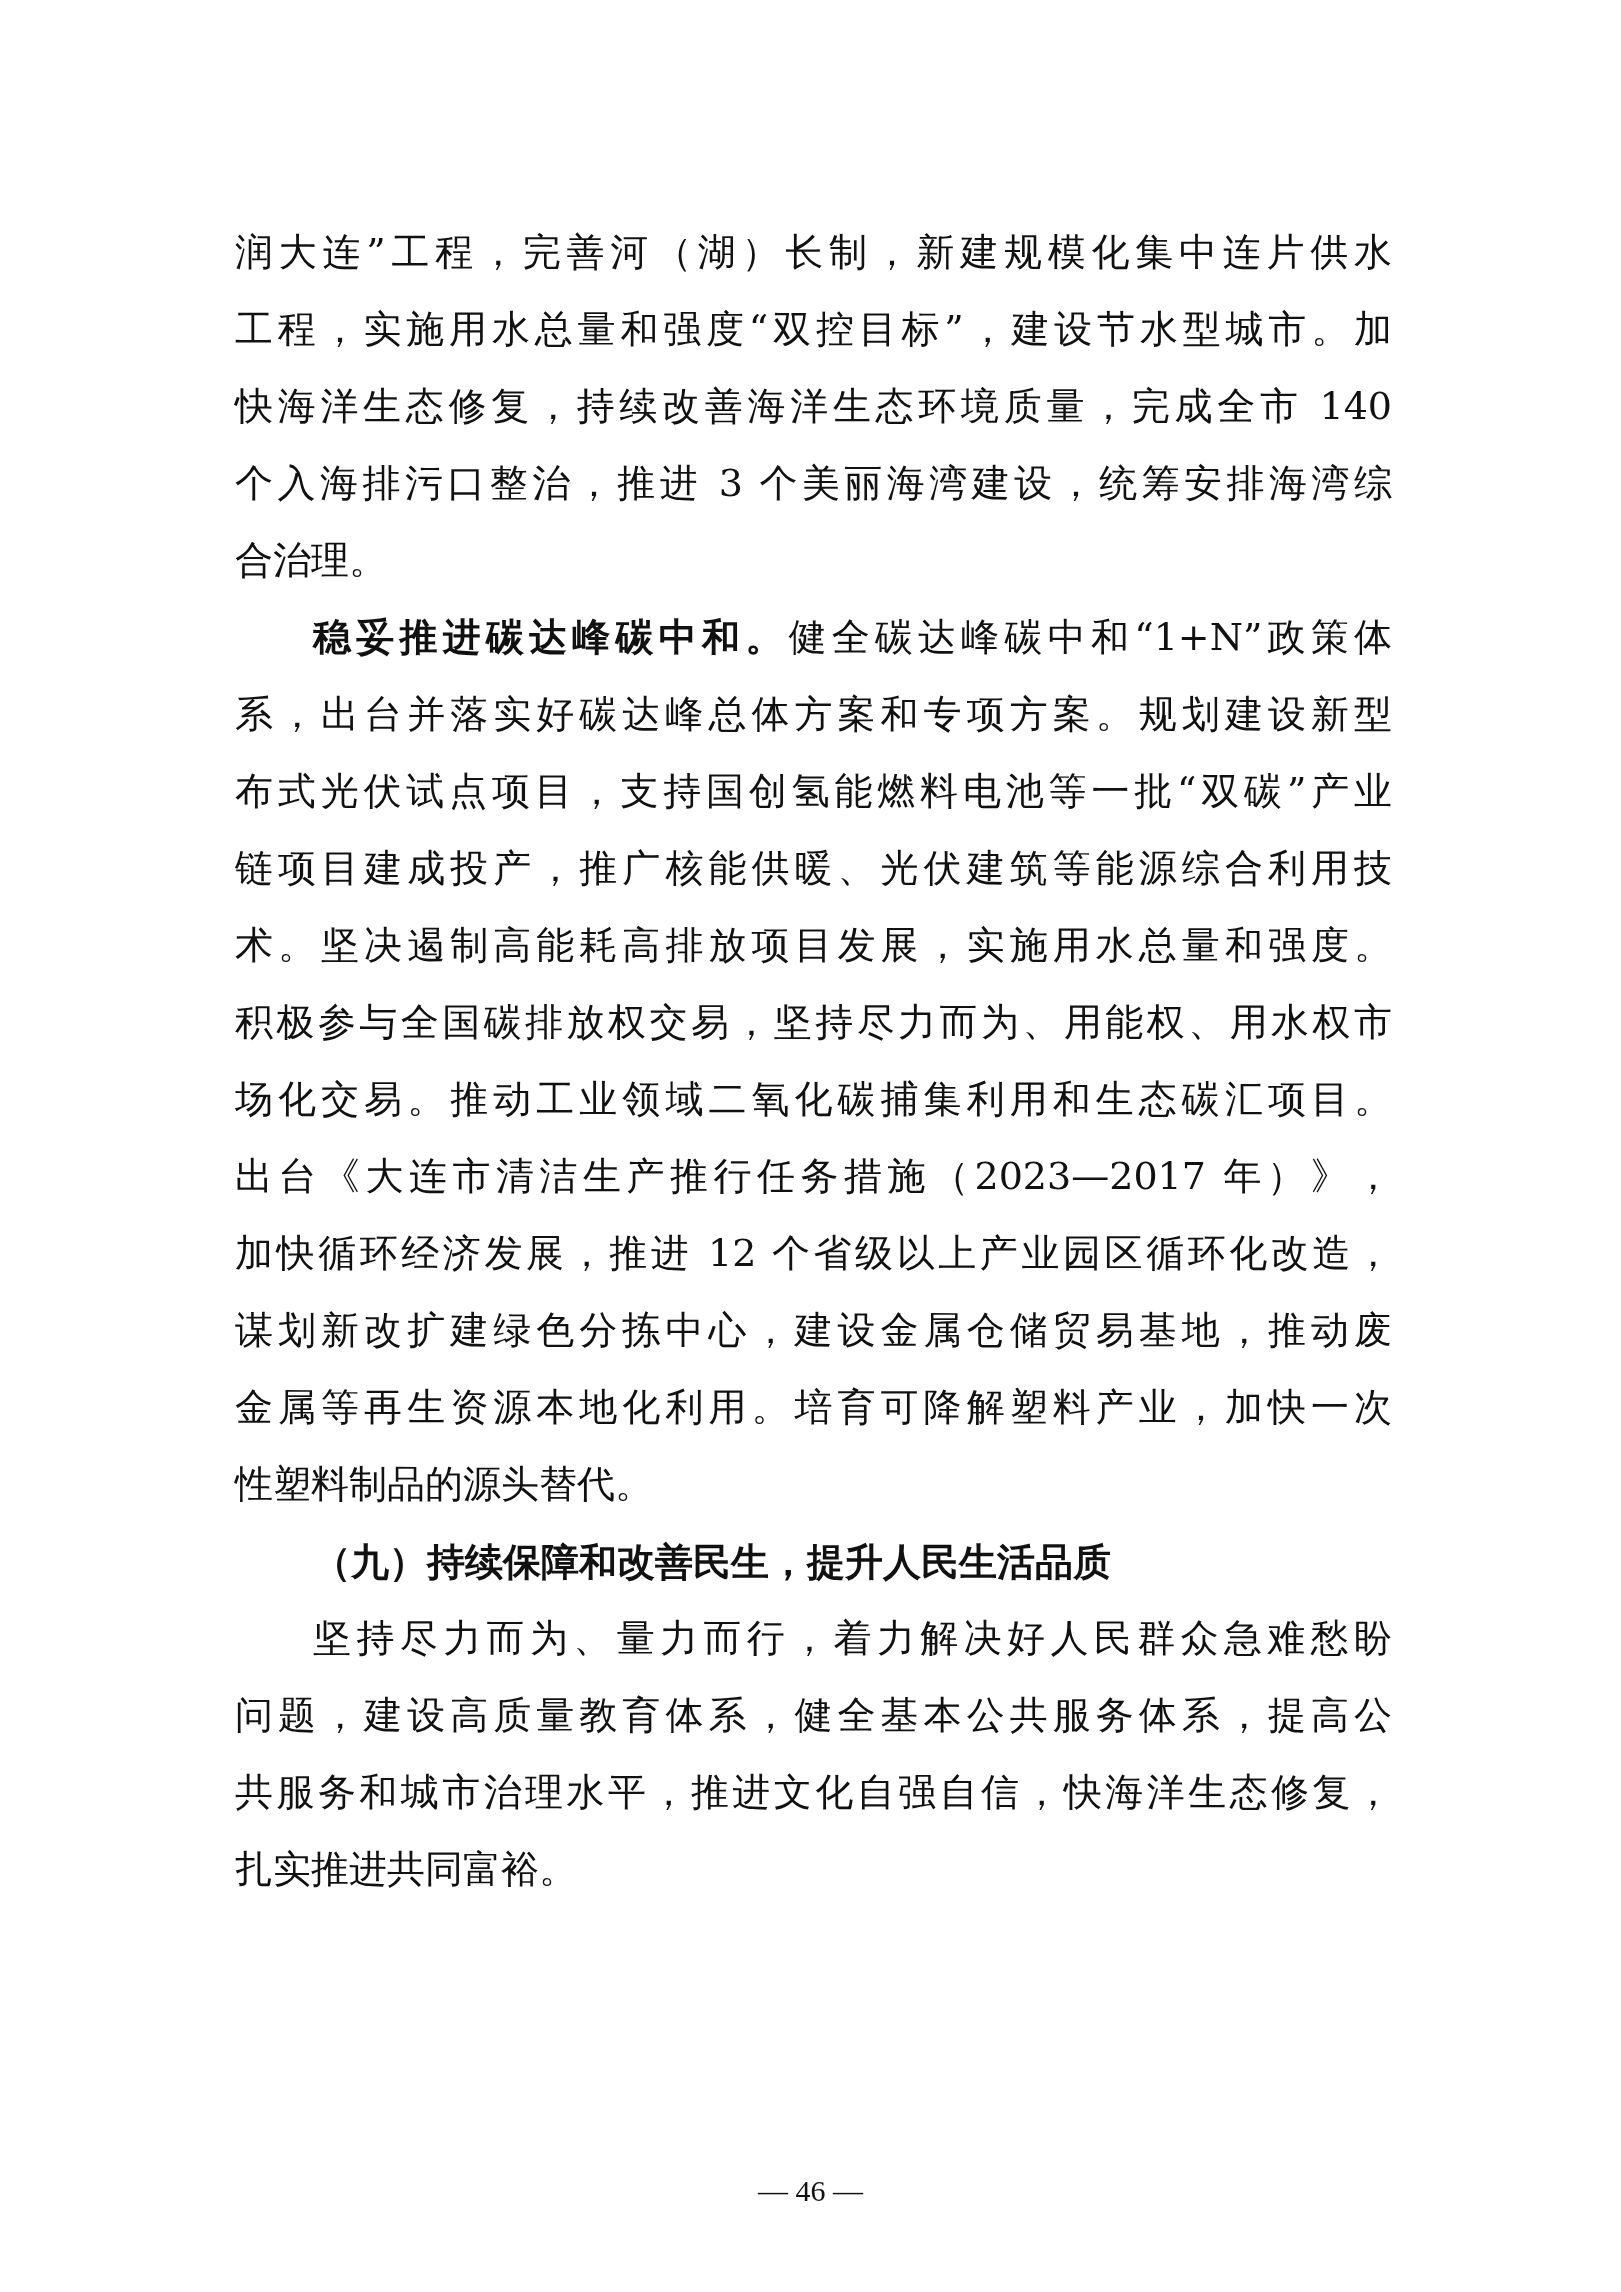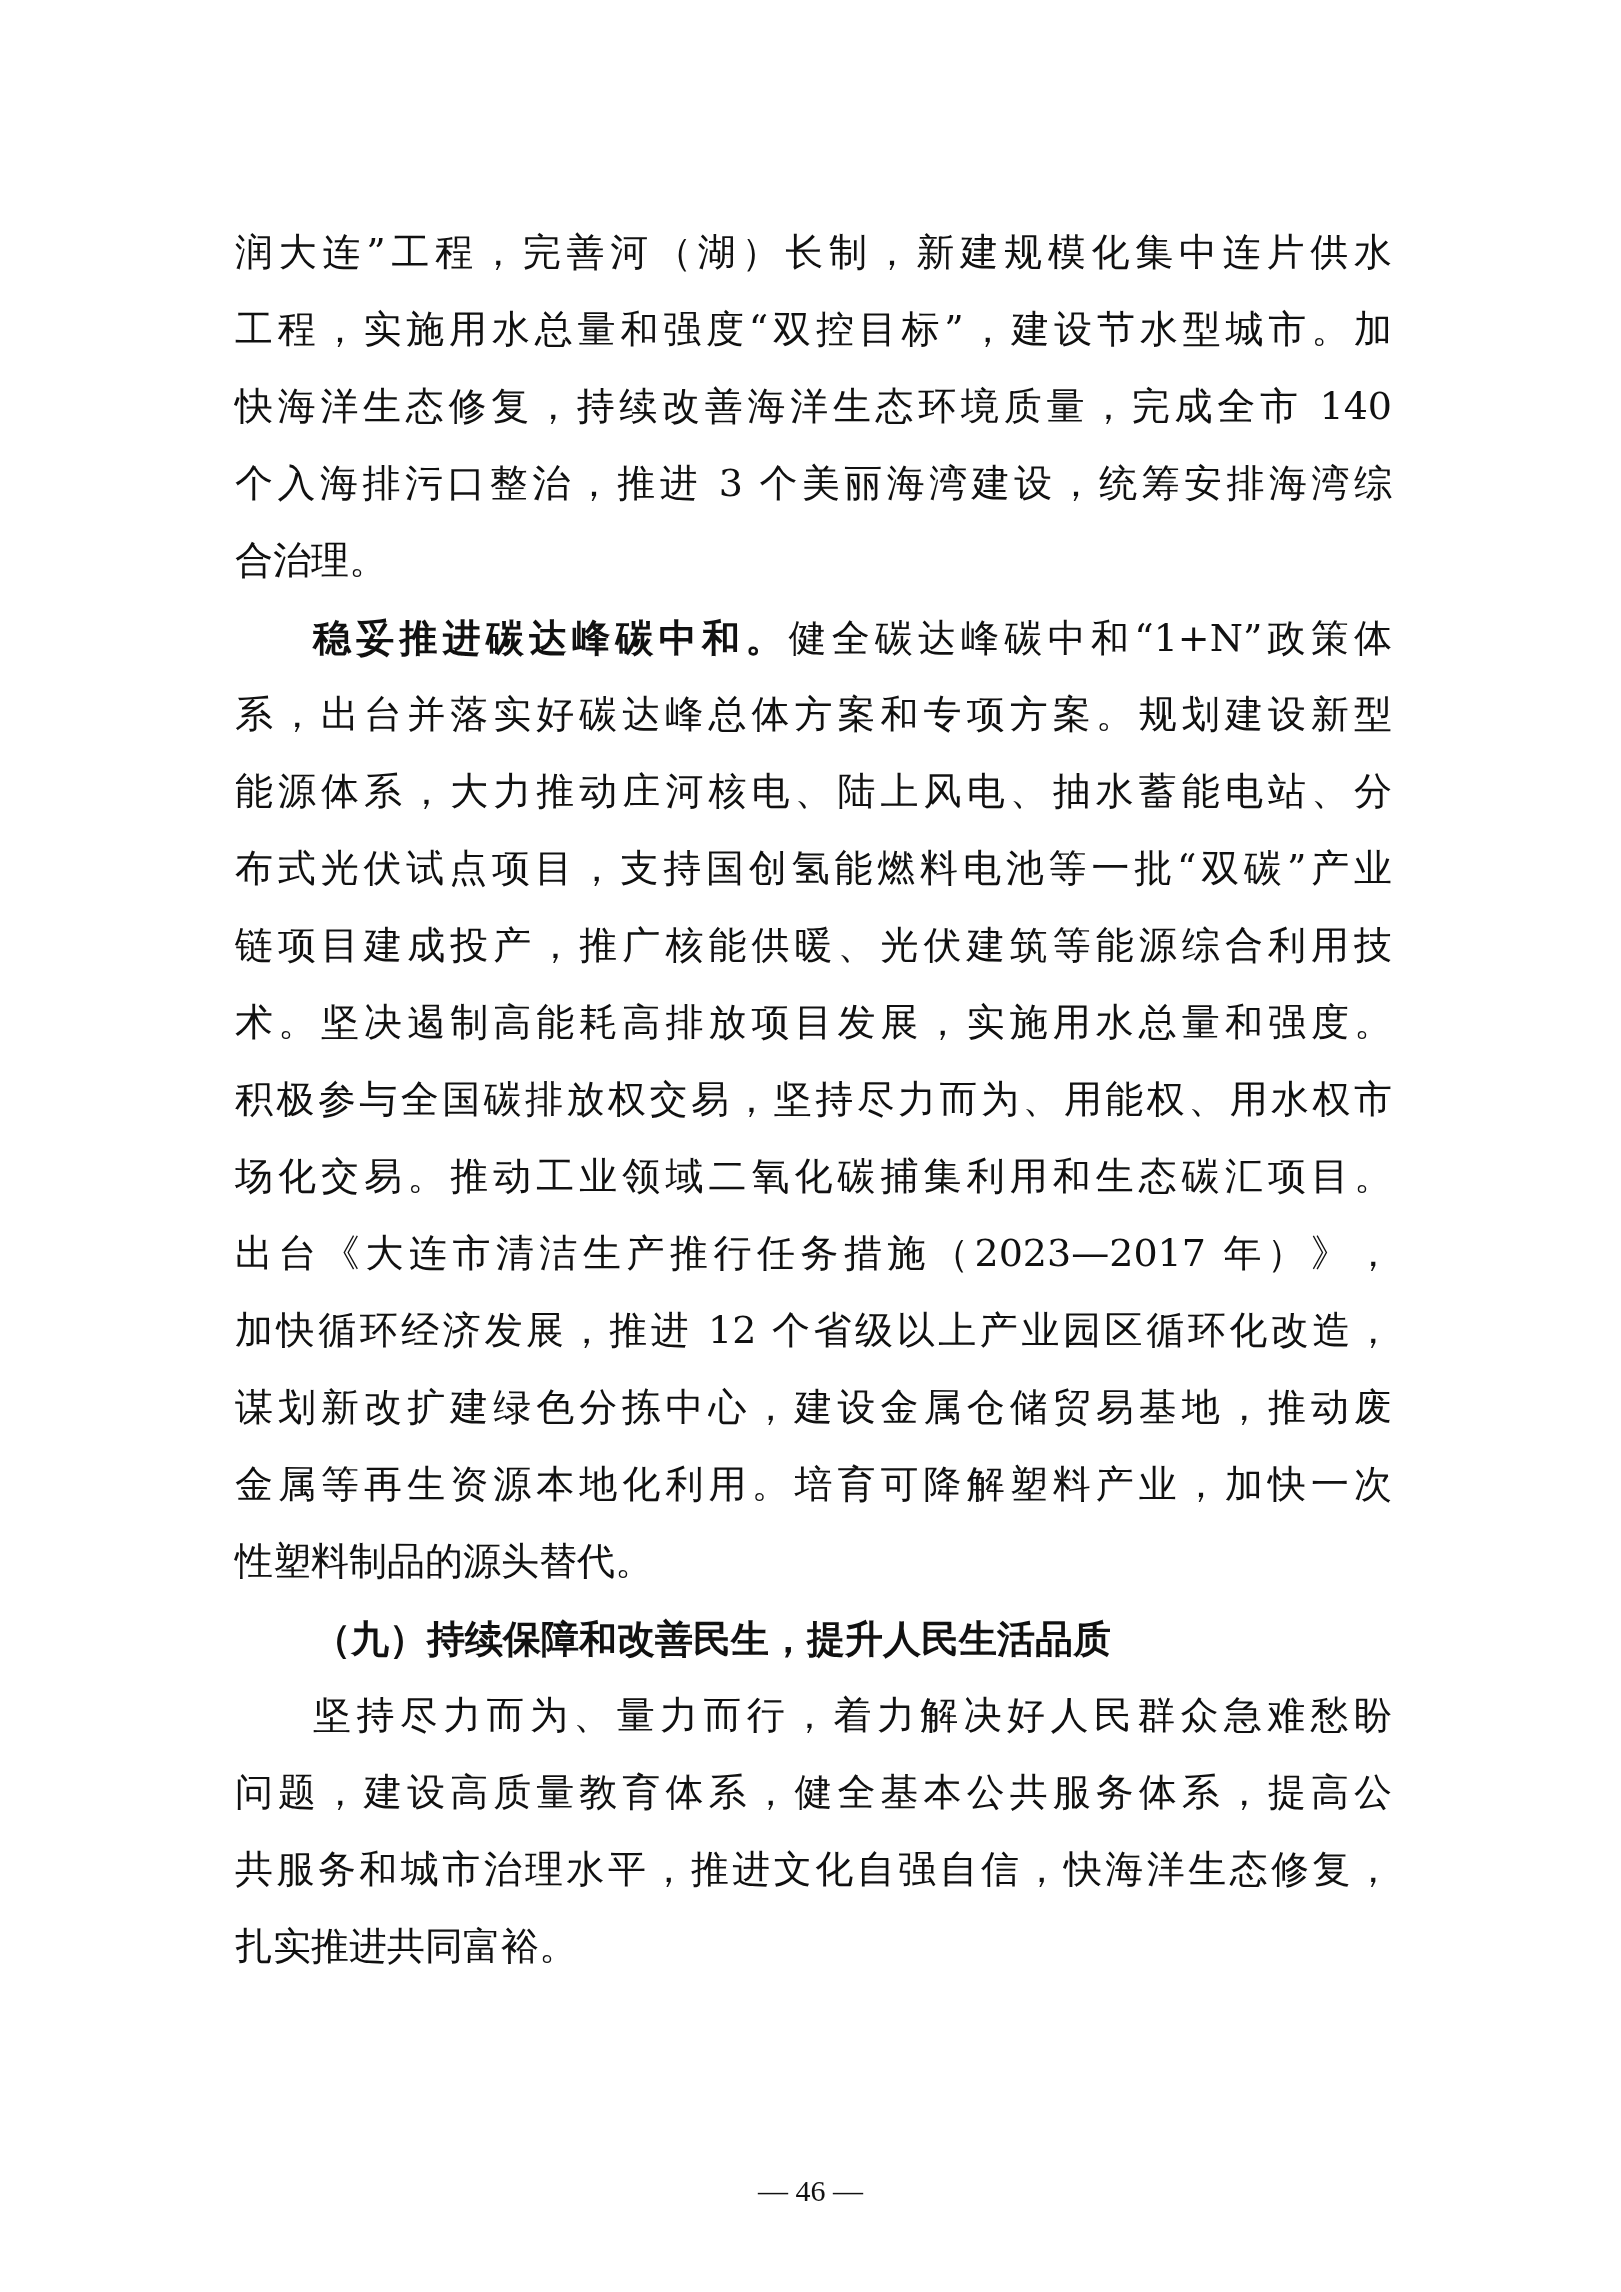--- a/index.html
+++ b/index.html
@@ -42,20 +42,21 @@
   .line.indent {
     padding-left: 78px;
   }
   .line.heading {
     padding-left: 78px;
     font-weight: bold;
     text-align-last: left;
   }
   .bold {
     font-weight: bold;
+    font-family: Liberation Serif, serif;
   }
   .page-number {
     position: absolute;
     left: 0;
     width: 1621px;
     top: 2174px;
     text-align: center;
     font-family: "Liberation Serif", "DejaVu Serif", serif;
     font-size: 30px;
     color: #111;
@@ -68,21 +69,20 @@
   <div class="body-text">
 
     <div class="line">润大连”工程，完善河（湖）长制，新建规模化集中连片供水</div>
     <div class="line">工程，实施用水总量和强度“双控目标”，建设节水型城市。加</div>
     <div class="line">快海洋生态修复，持续改善海洋生态环境质量，完成全市 140</div>
     <div class="line">个入海排污口整治，推进 3 个美丽海湾建设，统筹安排海湾综</div>
     <div class="line last">合治理。</div>
 
     <div class="line indent"><span class="bold">稳妥推进碳达峰碳中和。</span><span>健全碳达峰碳中和“1+N”政策体</span></div>
     <div class="line">系，出台并落实好碳达峰总体方案和专项方案。规划建设新型</div>
-    <div class="line">能源体系，大力推动庄河核电、陆上风电、抽水蓄能电站、分</div>
     <div class="line">布式光伏试点项目，支持国创氢能燃料电池等一批“双碳”产业</div>
     <div class="line">链项目建成投产，推广核能供暖、光伏建筑等能源综合利用技</div>
     <div class="line">术。坚决遏制高能耗高排放项目发展，实施用水总量和强度。</div>
     <div class="line">积极参与全国碳排放权交易，坚持尽力而为、用能权、用水权市</div>
     <div class="line">场化交易。推动工业领域二氧化碳捕集利用和生态碳汇项目。</div>
     <div class="line">出台《大连市清洁生产推行任务措施（2023—2017 年）》，</div>
     <div class="line">加快循环经济发展，推进 12 个省级以上产业园区循环化改造，</div>
     <div class="line">谋划新改扩建绿色分拣中心，建设金属仓储贸易基地，推动废</div>
     <div class="line">金属等再生资源本地化利用。培育可降解塑料产业，加快一次</div>
     <div class="line last">性塑料制品的源头替代。</div>

